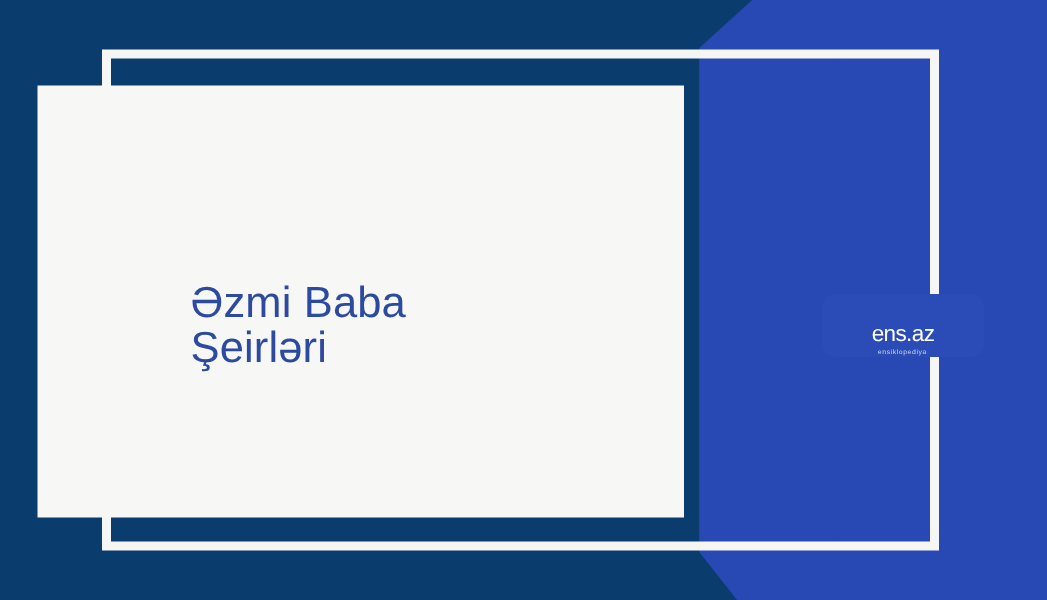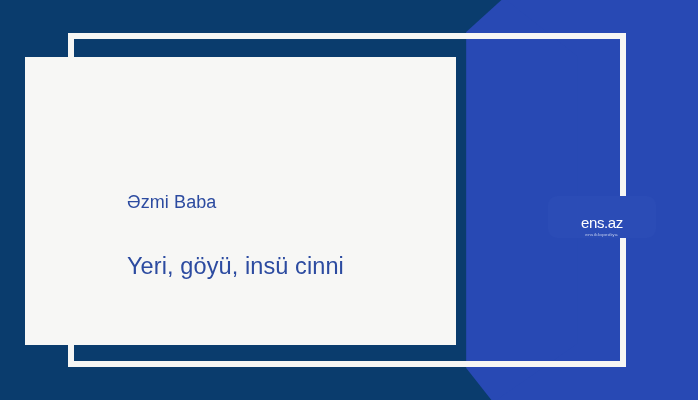--- a/index.html
+++ b/index.html
@@ -77,21 +77,21 @@
   
   .text-block {
     position: absolute;
     left: 102px;
     top: 130px;
     width: 330px;
     color: #2c4ba0;
   }
   .title-line,
   .poem-line {
-    font-size: 18px;
+    font-size: 29px;
     line-height: 30px;
     font-weight: 400;
     letter-spacing: 0.1px;
     white-space: nowrap;
   }
   .poem {
     margin-top: 34px;
   }
   .poem-line {
     font-size: 23.5px;
@@ -137,24 +137,24 @@
   <div class="bright-panel"></div>
   <div class="bright-panel-inner"></div>
 
   <div class="frame"></div>
 
   <div class="card">
     <div class="text-block">
 
       <div class="title">
         <div class="title-line">Əzmi Baba</div>
+        <div class="title-line">Şeirləri</div>
       </div>
 
       <div class="poem">
-        <div class="poem-line">Yeri, göyü, insü cinni</div>
       </div>
 
     </div>
   </div>
 
   <div class="logo-badge">
     <div class="logo-word">ens.az</div>
     <div class="logo-sub">ensiklopediya</div>
   </div>
 

